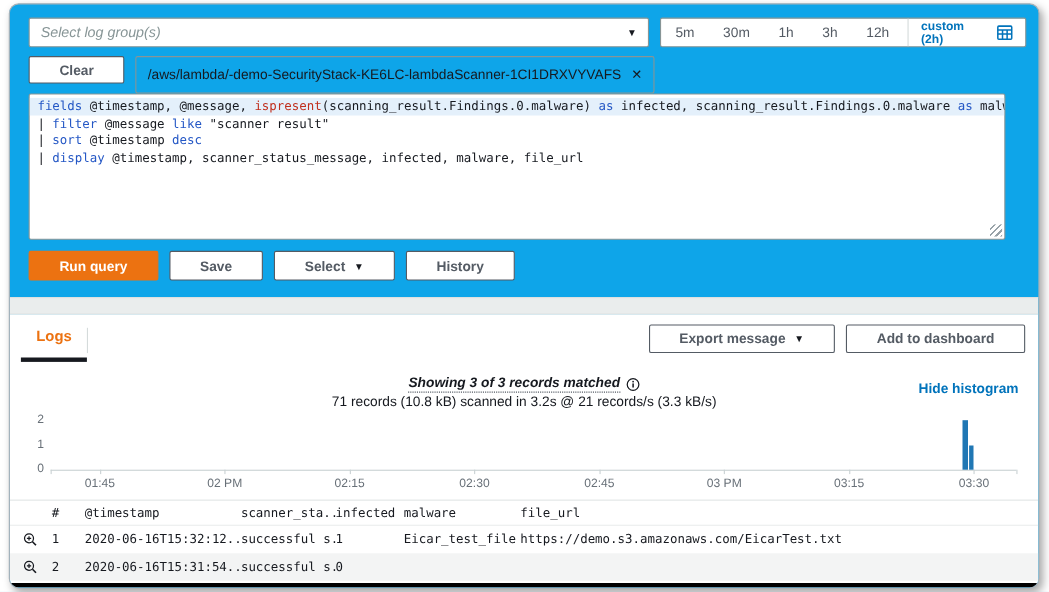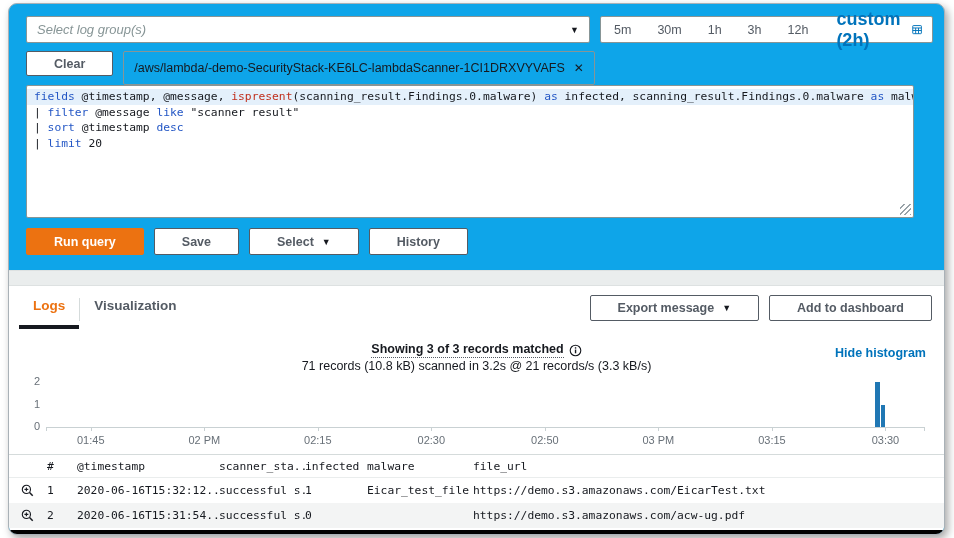--- a/index.html
+++ b/index.html
@@ -8,21 +8,21 @@
            border:1px solid #a9b1b7; border-radius:9px; box-shadow:3px 4px 8px rgba(0,0,0,0.35); overflow:hidden; }
 
   
   .row-lg { position:absolute; top:12px; left:17px; right:11px; height:27px; display:flex; gap:10px; }
   .lg-select { flex:1; border:1px solid #879596; border-radius:2px; display:flex; align-items:center; padding:0 10px; cursor:pointer; background:#fff; }
   .lg-placeholder { flex:1; font-style:italic; color:#879596; font-size:13px; }
   .caret { font-size:9px; color:#16191f; }
   .time-box { width:333px; border:1px solid #879596; border-radius:2px; display:flex; align-items:stretch; background:#fff; }
   .time-range { display:flex; align-items:center; padding:0 13px; font-size:12.5px; color:#545b64; font-weight:500; cursor:pointer; }
   .time-divider { width:1px; background:#d5dbdb; margin-left:4px; }
-  .time-custom { display:flex; align-items:center; gap:7px; padding:0 11px; color:#0073bb; font-weight:700; font-size:18px; cursor:pointer; }
+  .time-custom { display:flex; align-items:center; gap:7px; padding:0 11px; color:#0073bb; font-weight:700; font-size:11px; cursor:pointer; }
 
   
   .row-filter { position:absolute; top:47px; left:17px; height:25px; display:flex; gap:10px; }
   .btn { border:1px solid #545b64; border-radius:2px; background:#fff; color:#545b64; font-weight:700; font-size:12.5px;
          display:flex; align-items:center; justify-content:center; gap:8px; padding:0 27px; cursor:pointer; }
   .lg-tag { border:1px solid #879596; border-radius:2px; display:flex; align-items:center; gap:9px; padding:16px 10px; font-size:12.5px; font-weight:500; }
   .tag-x { font-size:12px; color:#16191f; cursor:pointer; }
 
   
   .editor { position:absolute; top:81px; left:17px; width:888px; height:133px; border:1px solid #879596; border-radius:2px;
@@ -44,21 +44,21 @@
   
   .results { position:absolute; top:282px; left:0; right:0; bottom:0; background:#fff; }
   .tabbar { position:absolute; top:0; left:0; right:0; height:46px; display:flex; align-items:flex-start; padding:9px 12px 0 10px; }
   .tab { font-weight:700; font-size:13.5px; color:#545b64; padding:3px 14px 12px; cursor:pointer; }
   .tab.active { color:#ec7211; border-bottom:4px solid #16191f; }
   .tab-divider { width:1px; height:23px; background:#d5dbdb; margin-top:3px; }
   .tab-actions { margin-left:auto; display:flex; gap:10px; }
   .tab-actions .btn { height:26px; }
 
   .stats { position:absolute; top:53px; left:0; right:0; text-align:center; }
-  .stats-primary { font-size:12.5px; font-weight:700; display:inline-flex; align-items:center; gap:5px; }
+  .stats-primary { font-size:12.5px; font-weight:700; display:inline-flex; align-items:center; gap:5px;font-style:italic; }
   .stats-primary .txt { border-bottom:1px dotted #545b64; padding-bottom:1px; }
   .stats-secondary { font-size:12.5px; margin-top:1px; color:#16191f; }
   .hide-hist { position:absolute; top:60px; right:18px; color:#0073bb; font-size:12.5px; font-weight:600; cursor:pointer;text-align:center; }
 
   
   .hist { position:absolute; top:96px; left:20px; right:20px; height:66px; }
   .hist-plot { position:relative; margin-left:17px; height:46px; border-bottom:1px solid #c9d1d3; }
   .ylab { position:absolute; right:calc(100% + 6px); font-size:11px; color:#687078; transform:translateY(-55%); }
   .x-tickmark { position:absolute; top:100%; width:1px; height:4px; background:#c9d1d3; }
   .x-labels { position:relative; margin-left:17px; height:18px; }
@@ -115,42 +115,41 @@
       <span>/aws/lambda/-demo-SecurityStack-KE6LC-lambdaScanner-1CI1DRXVYVAFS</span>
       <span class="tag-x">✕</span>
     </span>
   </div>
 
   <div class="editor">
     <div id="query-content">
         <div class="q-line q-active"><span class="tok-kw">fields</span><span class="tok-pl"> @timestamp, @message, </span><span class="tok-fn">ispresent</span><span class="tok-pl">(scanning_result.Findings.0.malware) </span><span class="tok-kw">as</span><span class="tok-pl"> infected, scanning_result.Findings.0.malware </span><span class="tok-kw">as</span><span class="tok-pl"> malware, file_url</span></div>
         <div class="q-line"><span class="tok-pl">| </span><span class="tok-kw">filter</span><span class="tok-pl"> @message </span><span class="tok-kw">like</span><span class="tok-pl"> "scanner result"</span></div>
         <div class="q-line"><span class="tok-pl">| </span><span class="tok-kw">sort</span><span class="tok-pl"> @timestamp </span><span class="tok-kw">desc</span></div>
-        <div class="q-line"><span class="tok-pl">| </span><span class="tok-kw">limit</span><span class="tok-pl"> 20</span></div>
+        <div class="q-line"><span class="tok-pl">| </span><span class="tok-kw">display</span><span class="tok-pl"> @timestamp, scanner_status_message, infected, malware, file_url</span></div>
       </div>
     <div class="resize-handle"></div>
   </div>
 
   <div class="row-actions">
     <button class="btn btn-primary">Run query</button>
     <button class="btn">Save</button>
     <button class="btn">
       <span>Select</span>
       <span class="caret">▼</span>
     </button>
     <button class="btn">History</button>
   </div>
 
   <div class="band"></div>
 
   <div class="results">
     <div class="tabbar">
       <span class="tab active">Logs</span>
       <span class="tab-divider"></span>
-      <span class="tab">Visualization</span>
       <span class="tab-actions">
         <button class="btn">
           <span>Export message</span>
           <span class="caret">▼</span>
         </button>
         <button class="btn">Add to dashboard</button>
       </span>
     </div>
 
     <div class="stats">
@@ -182,21 +181,21 @@
           <div class="x-tickmark" style="left: 0%;"></div>
           <div class="x-tickmark" style="left: 100%;"></div>
           <div class="hist-bar" style="left: calc(94.4% + 0px); height: 100%; background: rgb(32, 119, 180);"></div>
           <div class="hist-bar" style="left: calc(94.4% + 6px); height: 50%; background: rgb(32, 119, 180); width: 4px;"></div>
         </div>
       <div class="x-labels" id="hist-xlabels">
           <span class="x-ticklab" style="left: 5.1%;">01:45</span>
           <span class="x-ticklab" style="left: 18.03%;">02 PM</span>
           <span class="x-ticklab" style="left: 30.96%;">02:15</span>
           <span class="x-ticklab" style="left: 43.89%;">02:30</span>
-          <span class="x-ticklab" style="left: 56.82%;">02:50</span>
+          <span class="x-ticklab" style="left: 56.82%;">02:45</span>
           <span class="x-ticklab" style="left: 69.75%;">03 PM</span>
           <span class="x-ticklab" style="left: 82.68%;">03:15</span>
           <span class="x-ticklab" style="left: 95.61%;">03:30</span>
         </div>
     </div>
 
     <div class="rtable">
       <div class="t-row t-head" id="table-head">
           <span class="t-cell"></span>
           <span class="t-cell">#</span>
@@ -230,21 +229,20 @@
       <line x1="5.8" y1="3.7" x2="5.8" y2="7.9"></line>
       <line x1="3.7" y1="5.8" x2="7.9" y2="5.8"></line>
       <line x1="9.2" y1="9.2" x2="12.6" y2="12.6" stroke-width="1.6"></line>
     </svg>
   </span>
 <span class="t-cell">2</span>
             <span class="t-cell">2020-06-16T15:31:54...</span>
             <span class="t-cell">successful s...</span>
             <span class="t-cell">0</span>
             <span class="t-cell"></span>
-            <span class="t-cell">https://demo.s3.amazonaws.com/acw-ug.pdf</span>
           </div>
           <div class="t-row">
 
 <span class="t-cell"></span>
           </div>
         </div>
     </div>
 
     <div class="bottom-cut"></div>
   </div>

